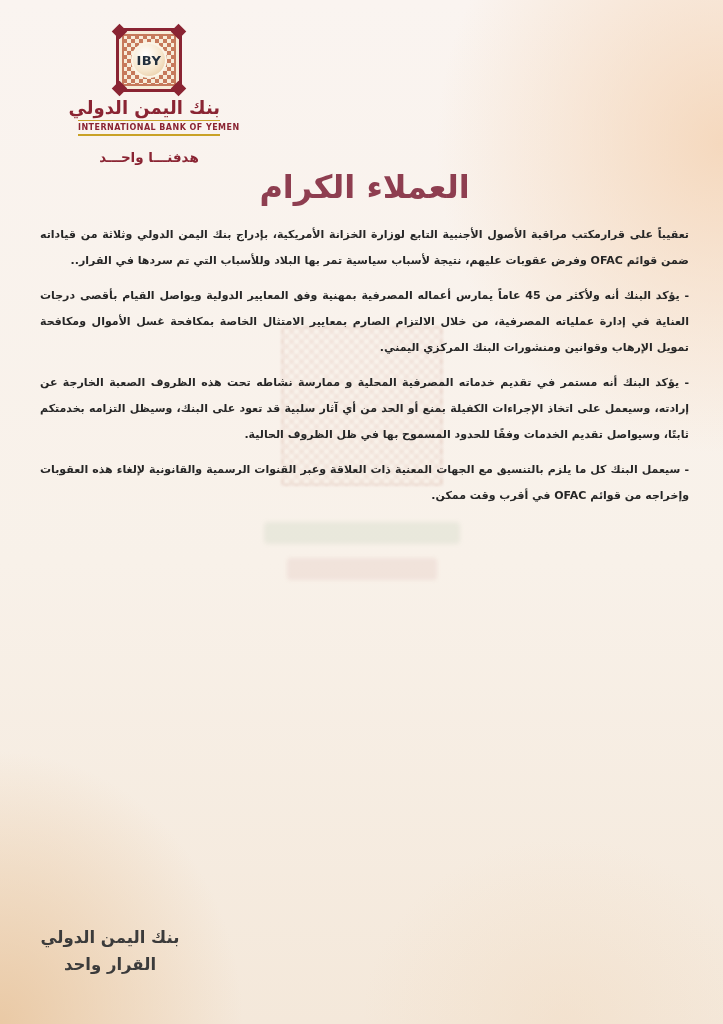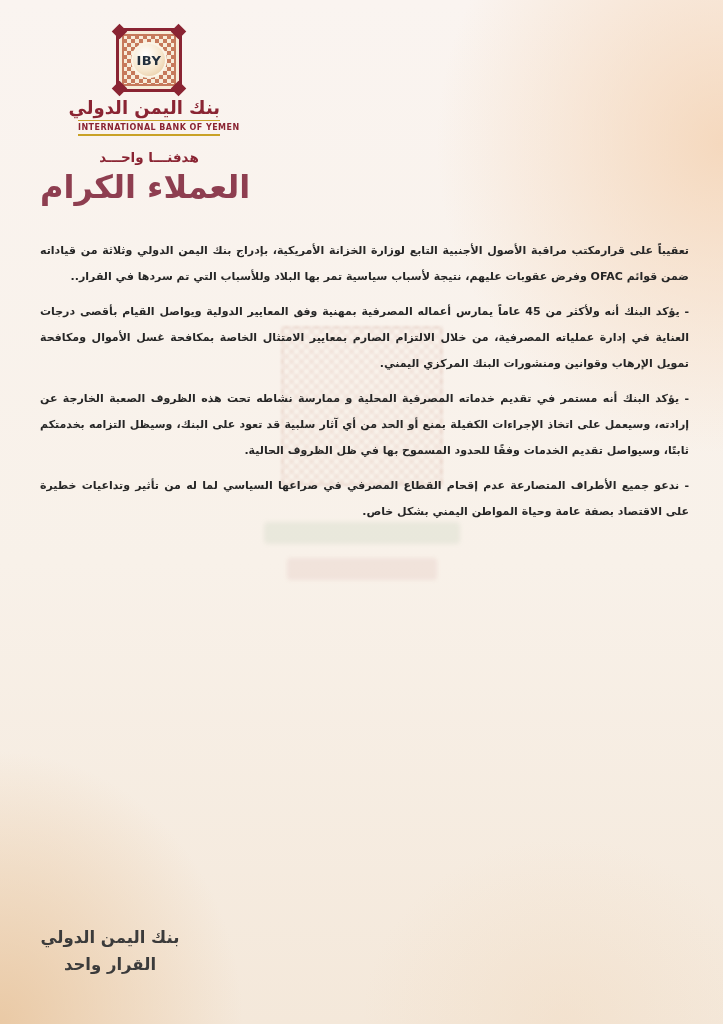--- a/index.html
+++ b/index.html
@@ -88,24 +88,24 @@
     border:3px solid rgba(150,60,50,.06);
     filter:blur(1px);
   }
   .wm-bar{height:22px;border-radius:4px;filter:blur(2px);}
   .wm-bar.one{margin:36px auto 0;width:196px;background:rgba(92,142,92,.09);}
   .wm-bar.two{margin:14px auto 0;width:150px;background:rgba(172,62,62,.08);}
 
   
   main{position:relative;padding:168px 34px 0 40px;}
   .title{
-    text-align:left;
+    text-align:center;
     font-size:32px;font-weight:bold;color:var(--title);
     direction:rtl;
-    margin-bottom:32px;
+    margin-bottom:16px;
   }
   .para{
     direction:rtl;
     text-align:justify;
     text-align-last:right;
     font-size:11px;font-weight:600;line-height:26px;
     color:var(--text);
   }
   .point{margin-top:9px;}
 
@@ -144,21 +144,21 @@
   </div>
 
   <main>
     <h1 class="title">العملاء الكرام</h1>
 
     <p class="para intro">تعقيباً على قرارمكتب مراقبة الأصول الأجنبية التابع لوزارة الخزانة الأمريكية، بإدراج بنك اليمن الدولي وثلاثة من قياداته ضمن قوائم OFAC وفرض عقوبات عليهم، نتيجة لأسباب  سياسية تمر بها البلاد وللأسباب التي تم سردها في القرار..</p>
 
 
     <p class="para point">- يؤكد البنك أنه ولأكثر من 45 عاماً يمارس أعماله المصرفية بمهنية وفق المعايير الدولية  ويواصل القيام بأقصى درجات العناية في إدارة عملياته المصرفية، من خلال الالتزام الصارم بمعايير الامتثال الخاصة بمكافحة غسل الأموال ومكافحة تمويل الإرهاب وقوانين ومنشورات البنك المركزي اليمني.</p>
     <p class="para point">- يؤكد البنك أنه مستمر في تقديم خدماته المصرفية المحلية و ممارسة نشاطه تحت هذه الظروف الصعبة الخارجة عن إرادته، وسيعمل على اتخاذ الإجراءات الكفيلة بمنع أو الحد من أي آثار سلبية قد تعود على البنك، وسيظل التزامه بخدمتكم ثابتًا، وسيواصل تقديم الخدمات وفقًا للحدود المسموح بها في ظل الظروف الحالية.</p>
-    <p class="para point">- ندعو جميع الأطراف المتصارعة عدم إقحام القطاع المصرفي في  صراعها السياسي لما له من تأثير وتداعيات خطيرة على الاقتصاد بصفة عامة وحياة المواطن اليمني بشكل خاص.</p>
+    <p class="para point">- سيعمل البنك كل ما يلزم بالتنسيق مع الجهات المعنية ذات العلاقة وعبر القنوات الرسمية والقانونية لإلغاء هذه العقوبات وإخراجه من قوائم OFAC في أقرب وقت ممكن.</p>
   </main>
 
   <div class="sig">
     <div>بنك اليمن الدولي</div>
     <div>القرار واحد</div>
   </div>
 
 </div>
 
 </body></html>

